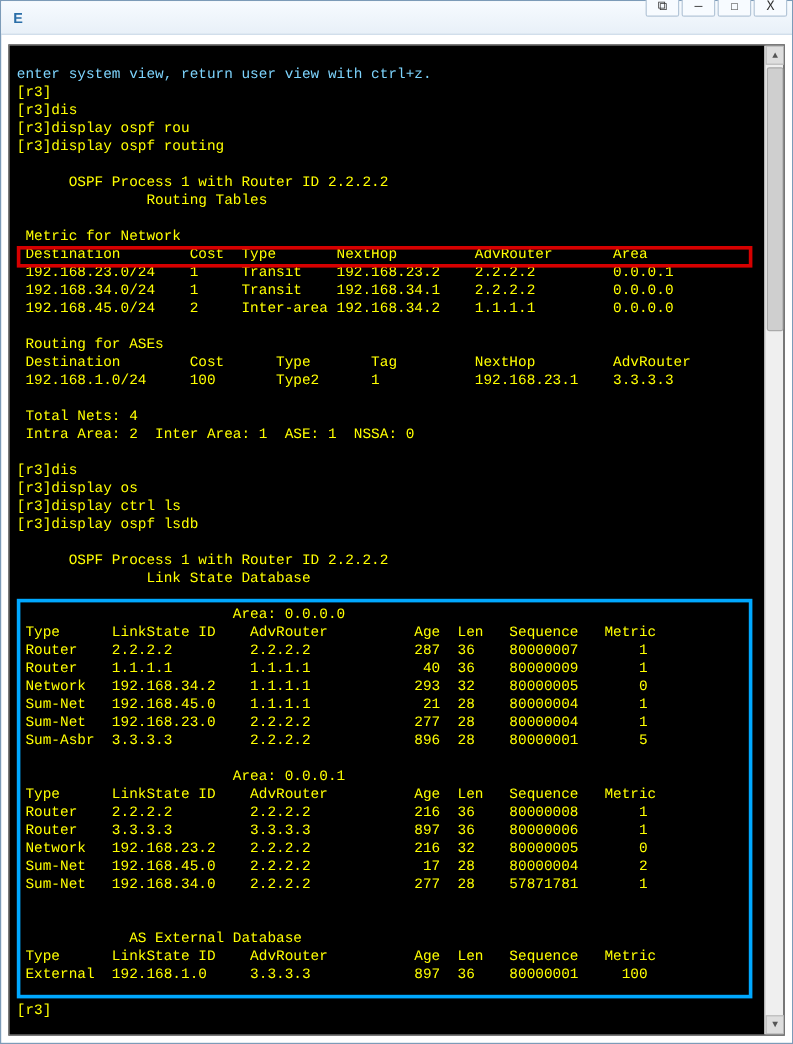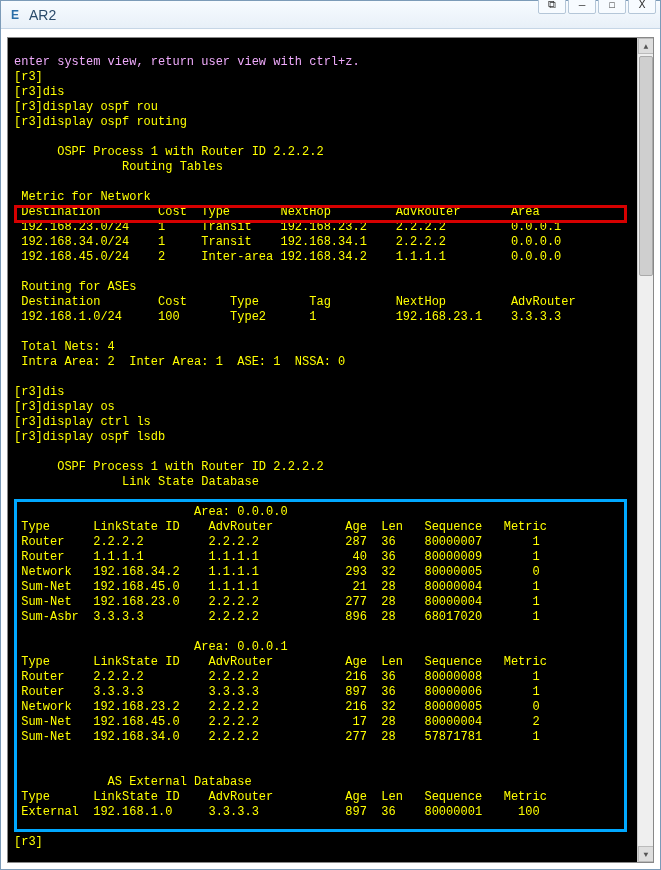--- a/index.html
+++ b/index.html
@@ -81,21 +81,21 @@
     display:flex;align-items:center;justify-content:center;
     font-size:8px;color:#555;
   }
   .scroll-up{top:0;}
   .scroll-down{bottom:0;}
   .scroll-thumb{
     position:absolute;width:14px;left:1px;
     top:18px;height:220px;
     background:#cfcfcf;border:1px solid #aaa;border-radius:2px;
   }
-  .cut-line { color:#f0abfc;text-align:center; }
+  .cut-line { color:#7dd3fc;text-align:center; }
   .red-box,.blue-box{
     position:absolute;left:6px;right:26px;
     pointer-events:none;
   }
   .red-box{
     top:167px;height:18px;
     border:3px solid #d60000;
   }
   .blue-box{
     top:461px;height:333px;
@@ -104,21 +104,20 @@
 </style>
 </head>
 <body>
 
 <div class="window-frame">
 
   <div class="titlebar">
     <div class="titlebar-icon">
       <span>E</span>
     </div>
-    <div class="titlebar-title">AR2</div>
     <div class="win-btns">
       <div class="win-btn">⧉</div>
       <div class="win-btn">—</div>
       <div class="win-btn">☐</div>
       <div class="win-btn">X</div>
     </div>
   </div>
 
   <div class="terminal">
 <span class="cut-line">enter system view, return user view with ctrl+z.</span>
@@ -151,21 +150,21 @@
 <span>      OSPF Process 1 with Router ID 2.2.2.2</span>
 <span>               Link State Database</span>
 <span></span>
 <span>                         Area: 0.0.0.0</span>
 <span> Type      LinkState ID    AdvRouter          Age  Len   Sequence   Metric</span>
 <span> Router    2.2.2.2         2.2.2.2            287  36    80000007       1</span>
 <span> Router    1.1.1.1         1.1.1.1             40  36    80000009       1</span>
 <span> Network   192.168.34.2    1.1.1.1            293  32    80000005       0</span>
 <span> Sum-Net   192.168.45.0    1.1.1.1             21  28    80000004       1</span>
 <span> Sum-Net   192.168.23.0    2.2.2.2            277  28    80000004       1</span>
-<span> Sum-Asbr  3.3.3.3         2.2.2.2            896  28    68017020       1</span>
+<span> Sum-Asbr  3.3.3.3         2.2.2.2            896  28    80000001       5</span>
 <span></span>
 <span>                         Area: 0.0.0.1</span>
 <span> Type      LinkState ID    AdvRouter          Age  Len   Sequence   Metric</span>
 <span> Router    2.2.2.2         2.2.2.2            216  36    80000008       1</span>
 <span> Router    3.3.3.3         3.3.3.3            897  36    80000006       1</span>
 <span> Network   192.168.23.2    2.2.2.2            216  32    80000005       0</span>
 <span> Sum-Net   192.168.45.0    2.2.2.2             17  28    80000004       2</span>
 <span> Sum-Net   192.168.34.0    2.2.2.2            277  28    57871781       1</span>
 <span></span>
 <span></span>

